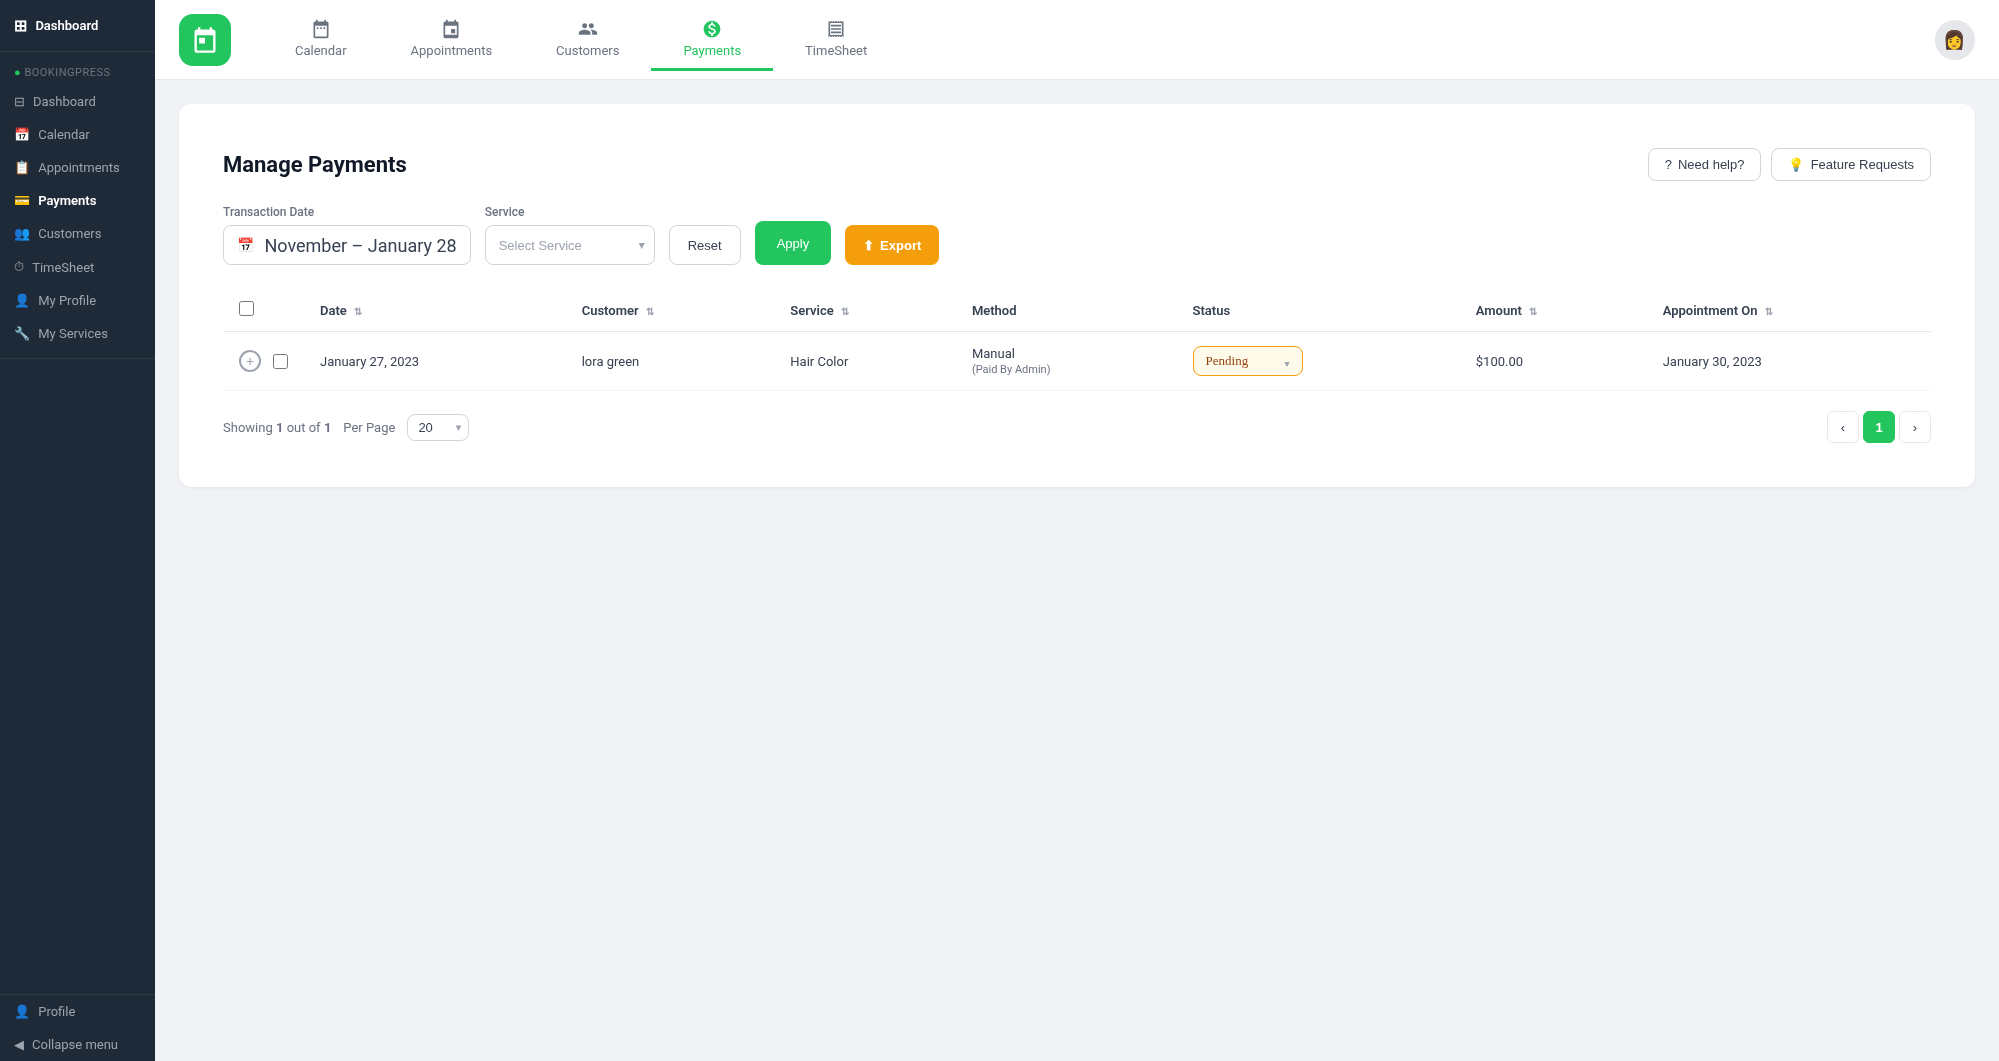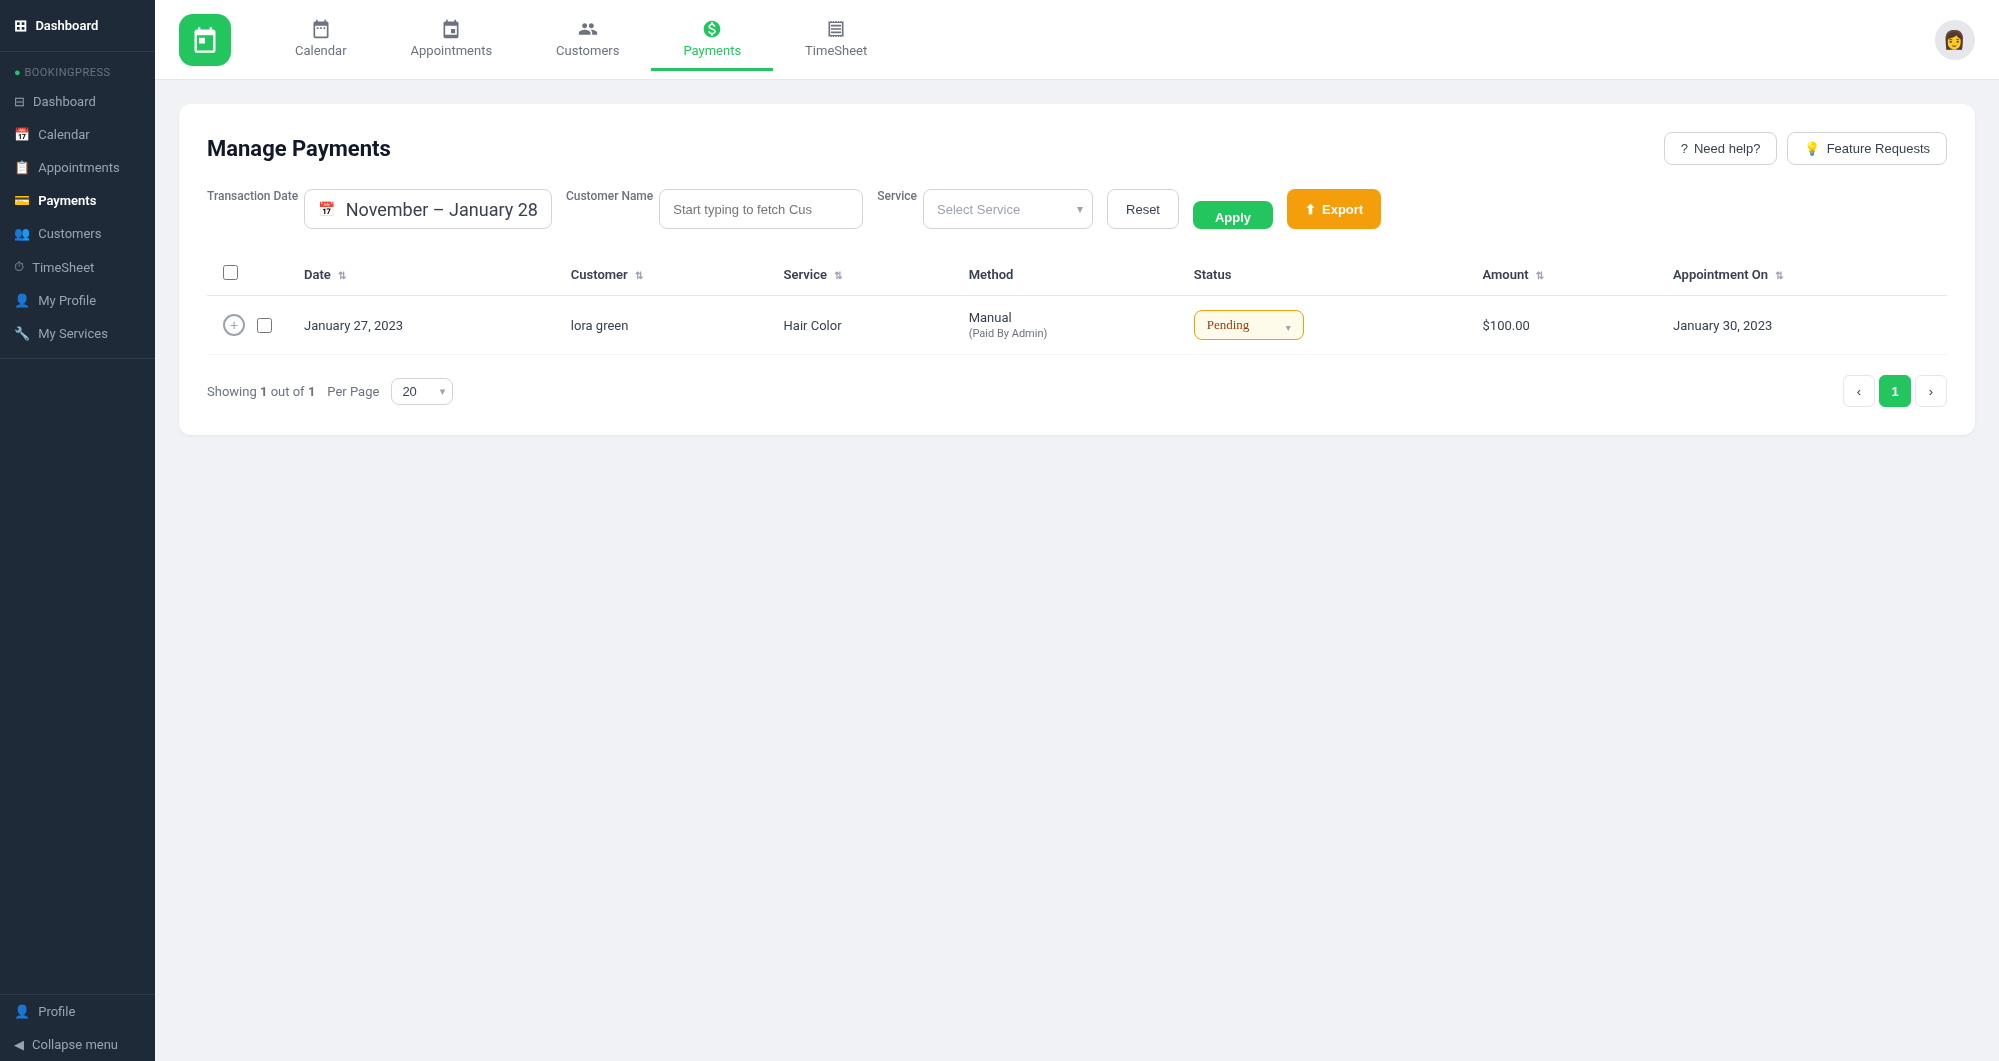--- a/index.html
+++ b/index.html
@@ -108,21 +108,21 @@
     
     .content {
       flex: 1;
       overflow-y: auto;
       padding: 24px;
       background: #f0f2f5;
     }
     .card {
       background: #fff;
       border-radius: 12px;
-      padding: 28px;
+      padding: 44px;
       box-shadow: 0 1px 3px rgba(0,0,0,0.06);
     }
 
     
     .page-header {
       display: flex;
       align-items: center;
       justify-content: space-between;
       margin-bottom: 24px;
     }
@@ -140,21 +140,21 @@
     }
 
     
     .filters {
       display: flex;
       align-items: flex-end;
       gap: 14px;
       margin-bottom: 24px;
       flex-wrap: wrap;
     }
-    .filter-group { display: flex; flex-direction: row; gap: 6px; }
+    .filter-group { display: flex; flex-direction: column; gap: 6px; }
     .filter-label { font-size: 12px; color: #6b7280; font-weight: 500; }
     .filter-input {
       border: 1.5px solid #d1d5db;
       border-radius: 8px;
       padding: 9px 13px;
       font-size: 13px;
       color: #374151;
       background: #fff;
       outline: none;
       display: flex; align-items: center; gap: 6px;
@@ -197,25 +197,25 @@
       color: #374151;
       background: #fff;
       cursor: pointer;
       height: 40px;
     }
     .btn-apply {
       padding: 9px 22px;
       border: none;
       border-radius: 8px;
       font-size: 13px;
-      font-weight: 700;
+      font-weight: 400;
       color: #fff;
       background: #22c55e;
       cursor: pointer;
-      height: 28px;
+      height: 44px;
     }
     .btn-export {
       display: flex; align-items: center; gap: 6px;
       padding: 9px 18px;
       border: none;
       border-radius: 8px;
       font-size: 13px;
       font-weight: 600;
       color: #fff;
       background: #f59e0b;
@@ -440,26 +440,20 @@
 
       <div class="filters">
         <div class="filter-group">
           <label class="filter-label">Transaction Date</label>
           <div class="filter-input">
             <span class="calendar-icon">📅</span>
             <span style="font-size:18px;color:#374151;">November – January 28</span>
           </div>
         </div>
 
-        <div class="filter-group">
-          <label class="filter-label">Customer Name</label>
-          <div class="filter-input" style="min-width:200px;">
-            <input type="text" style="border: none; outline: none; font-size: 13px; color: rgb(55, 65, 81); background: transparent; width: 100%;" placeholder="Start typing to fetch Cus">
-          </div>
-        </div>
 
         <div class="filter-group">
           <label class="filter-label">Service</label>
           <div class="select-wrapper">
             <select>
               <option value="">Select Service</option>
               <option>Hair Color</option>
             </select>
           </div>
         </div>

